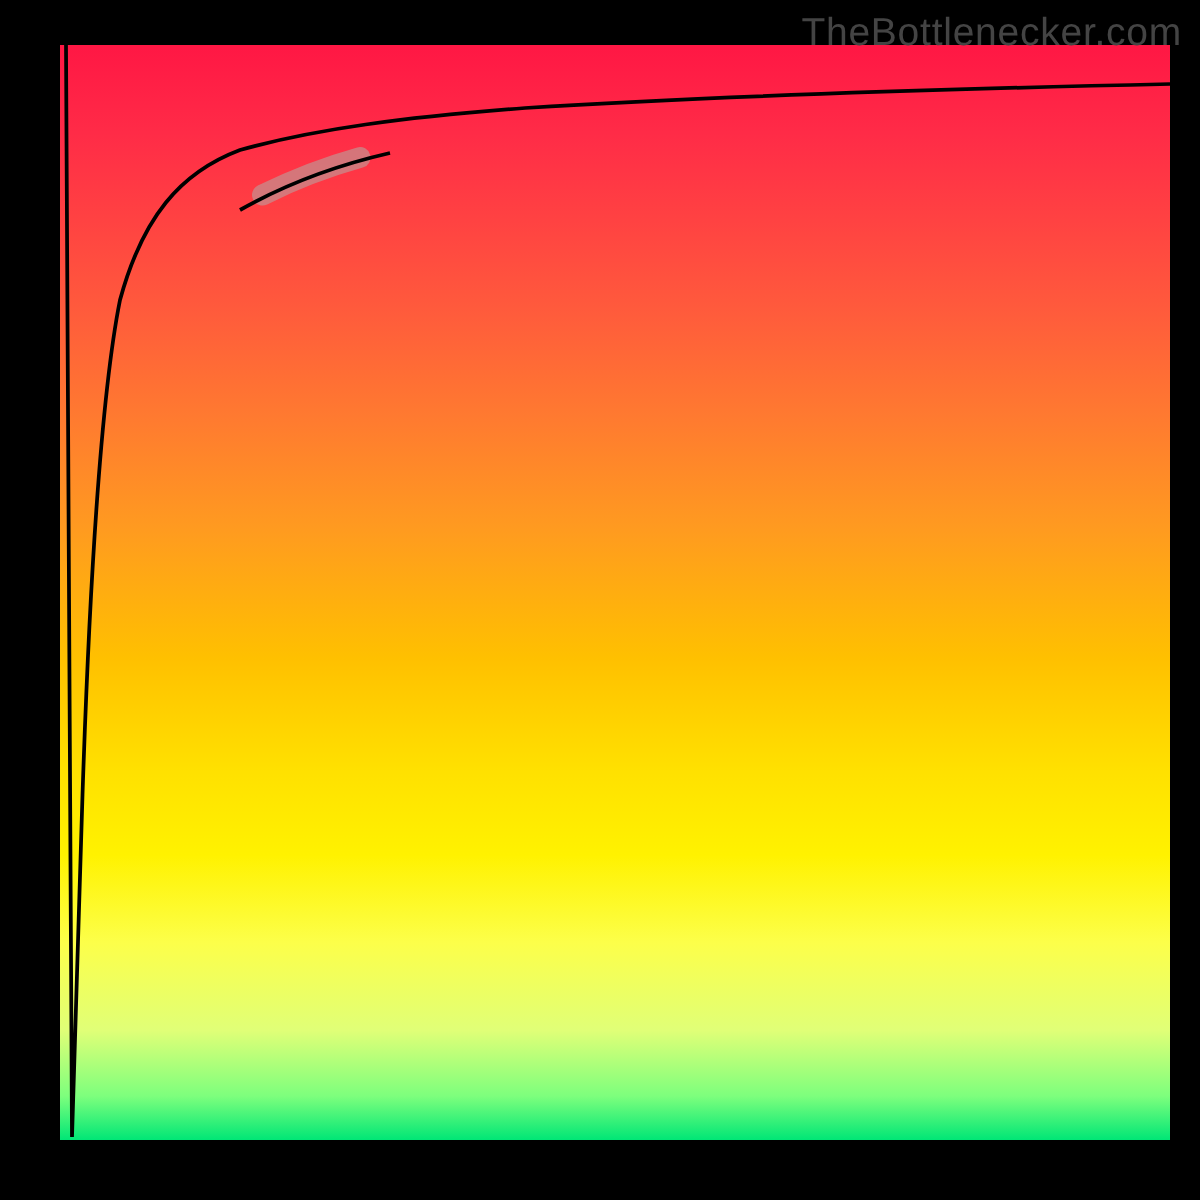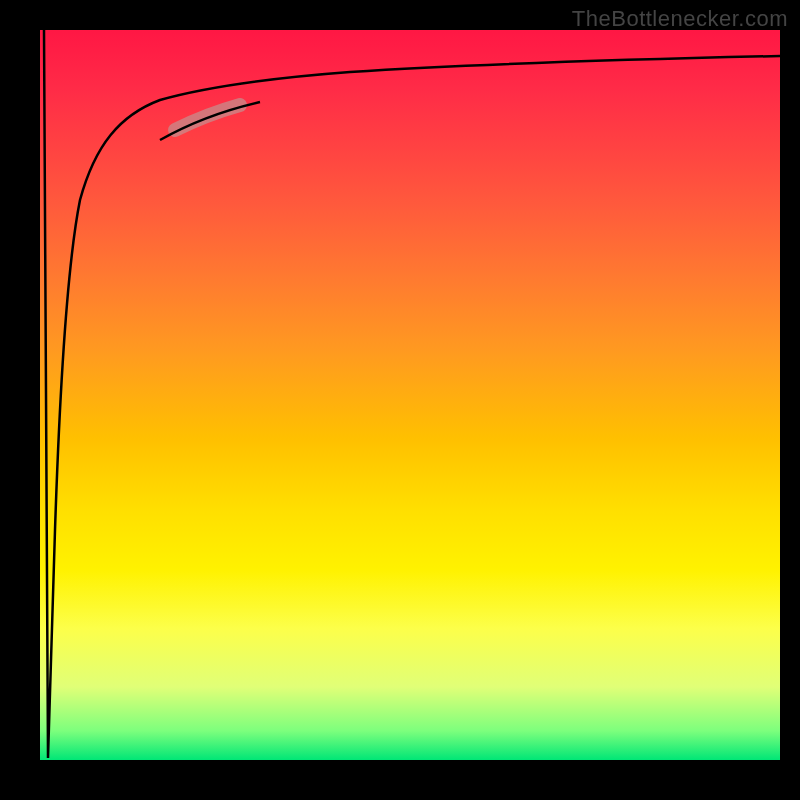--- a/index.html
+++ b/index.html
@@ -8,21 +8,21 @@
     height: 800px;
     background: #000;
     position: relative;
     font-family: Arial, sans-serif;
   }
   .watermark {
     position: absolute;
     top: 6px;
     right: 12px;
     color: #444;
-    font-size: 22px;
+    font-size: 26px;
     letter-spacing: 0.5px;
     z-index: 10;
     text-align: center;
   }
   .plot-area {
     position: absolute;
     left: 40px;
     top: 30px;
     width: 740px;
     height: 730px;

